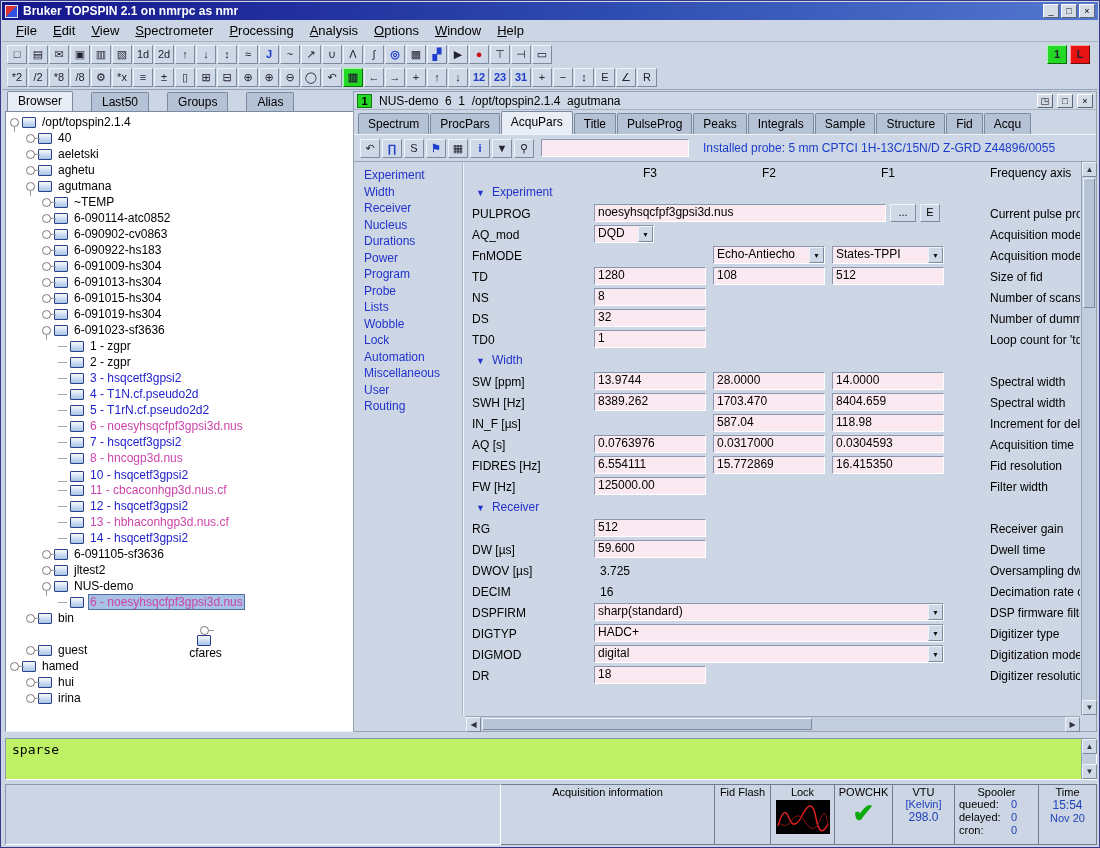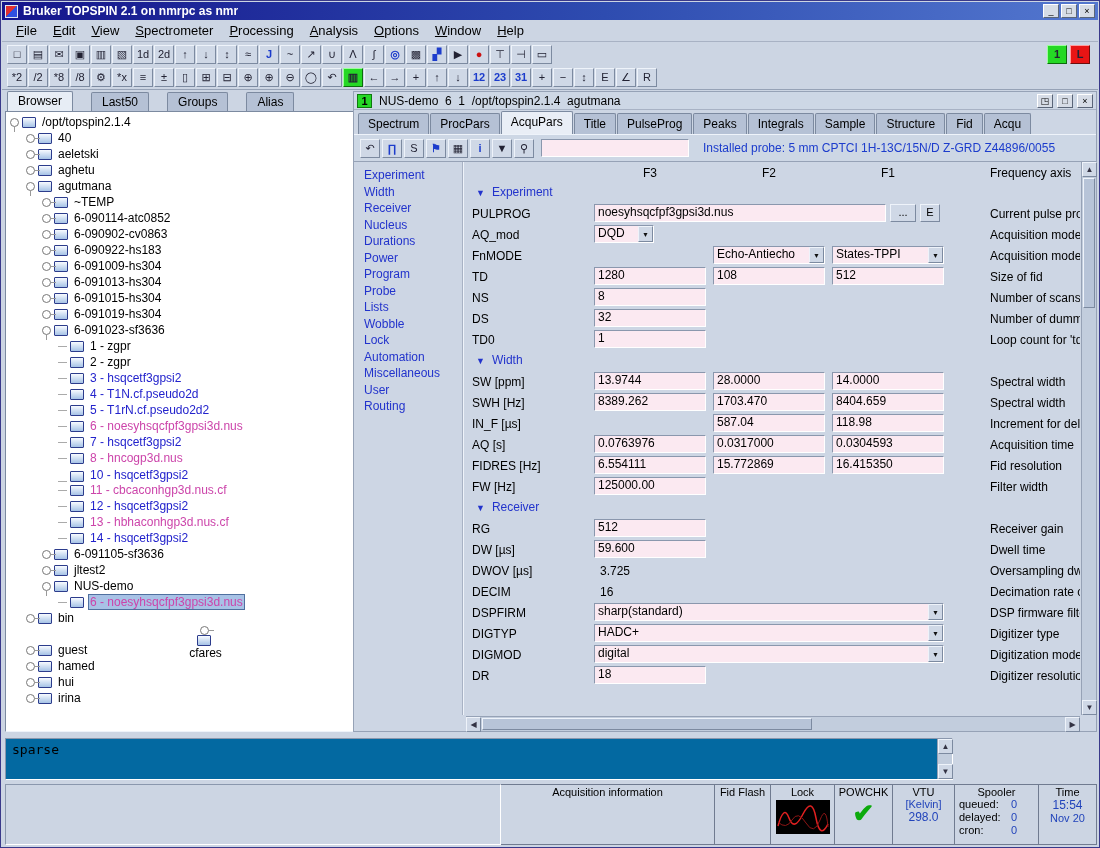--- a/index.html
+++ b/index.html
@@ -97,21 +97,21 @@
   .pbtn{position:absolute;top:1px;height:18px;background:#cfd8e6;border:1px solid;border-color:#eef3fa #7c8aa0 #7c8aa0 #eef3fa;
     font-size:11px;line-height:15px;text-align:center}
   .pbtn.dots{left:424px;width:26px}
   .pbtn.e{left:454px;width:20px}
   .pdesc{position:absolute;left:524px;top:4px;width:92px;white-space:nowrap;overflow:hidden}
   .psec{position:absolute;left:10px;top:3px;color:#2233cc}
   .psec .tri{font-size:9px;margin-right:7px}
 
   
   #console-split{position:absolute;left:4px;top:731px;width:1092px;height:6px}
-  #console{position:absolute;left:4px;top:737px;width:948px;height:42px;background:#0369a1;
+  #console{position:absolute;left:4px;top:737px;width:1092px;height:42px;background:#bef264;
     border:1px solid;border-color:#8a97ad #fff #fff #8a97ad}
   #console-text{position:absolute;left:6px;top:3px;font-family:"DejaVu Sans Mono",monospace;font-size:13px}
 
   
   #statusbar{position:absolute;left:4px;top:783px;width:1092px;height:61px;display:flex;font-size:11px}
   #sb-left{width:496px;border:1px solid;border-color:#8a97ad #fff #fff #8a97ad}
   .sbox{position:relative;border:1px solid #707b90;border-left:none;overflow:hidden}
   .sbox .hdr{display:block;text-align:center;margin-top:1px}
   .srow{display:flex;padding-left:4px;height:13px;line-height:13px}
   .slabel{width:100px;flex:none}
@@ -255,21 +255,21 @@
         <div class="trow" style="padding-left: 52px;"><span class="dash"></span><span class="nicon"></span><span class="tlabel b">12 - hsqcetf3gpsi2</span></div>
         <div class="trow" style="padding-left: 52px;"><span class="dash"></span><span class="nicon"></span><span class="tlabel p">13 - hbhaconhgp3d.nus.cf</span></div>
         <div class="trow" style="padding-left: 52px;"><span class="dash"></span><span class="nicon"></span><span class="tlabel b">14 - hsqcetf3gpsi2</span></div>
         <div class="trow" style="padding-left: 36px;"><span class="toggle col"></span><span class="nicon"></span><span class="tlabel k">6-091105-sf3636</span></div>
         <div class="trow" style="padding-left: 36px;"><span class="toggle col"></span><span class="nicon"></span><span class="tlabel k">jltest2</span></div>
         <div class="trow" style="padding-left: 36px;"><span class="toggle exp"></span><span class="nicon"></span><span class="tlabel k">NUS-demo</span></div>
         <div class="trow selected" style="padding-left: 52px;"><span class="dash"></span><span class="nicon"></span><span class="tlabel p">6 - noesyhsqcfpf3gpsi3d.nus</span></div>
         <div class="trow" style="padding-left: 20px;"><span class="toggle col"></span><span class="nicon"></span><span class="tlabel k">bin</span></div>
         <div class="trow" style="padding-left: 20px; flex-direction: column;"><span class="toggle col"></span><span class="nicon"></span><span class="tlabel k">cfares</span></div>
         <div class="trow" style="padding-left: 20px;"><span class="toggle col"></span><span class="nicon"></span><span class="tlabel k">guest</span></div>
-        <div class="trow" style="padding-left: 20px;"><span class="toggle col"></span><span class="nicon"></span><span class="tlabel k">hamed</span></div>
+        <div class="trow" style="padding-left: 4px;"><span class="toggle col"></span><span class="nicon"></span><span class="tlabel k">hamed</span></div>
         <div class="trow" style="padding-left: 20px;"><span class="toggle col"></span><span class="nicon"></span><span class="tlabel k">hui</span></div>
         <div class="trow" style="padding-left: 20px;"><span class="toggle col"></span><span class="nicon"></span><span class="tlabel k">irina</span></div>
       </div>
     <div class="sb-v">
       <span class="sbarrow" style="top:0">▲</span>
       <span class="sbthumb" style="top:16px;left:1px;right:1px;height:320px"></span>
       <span class="sbarrow" style="bottom:0">▼</span>
     </div>
   </div>
 

